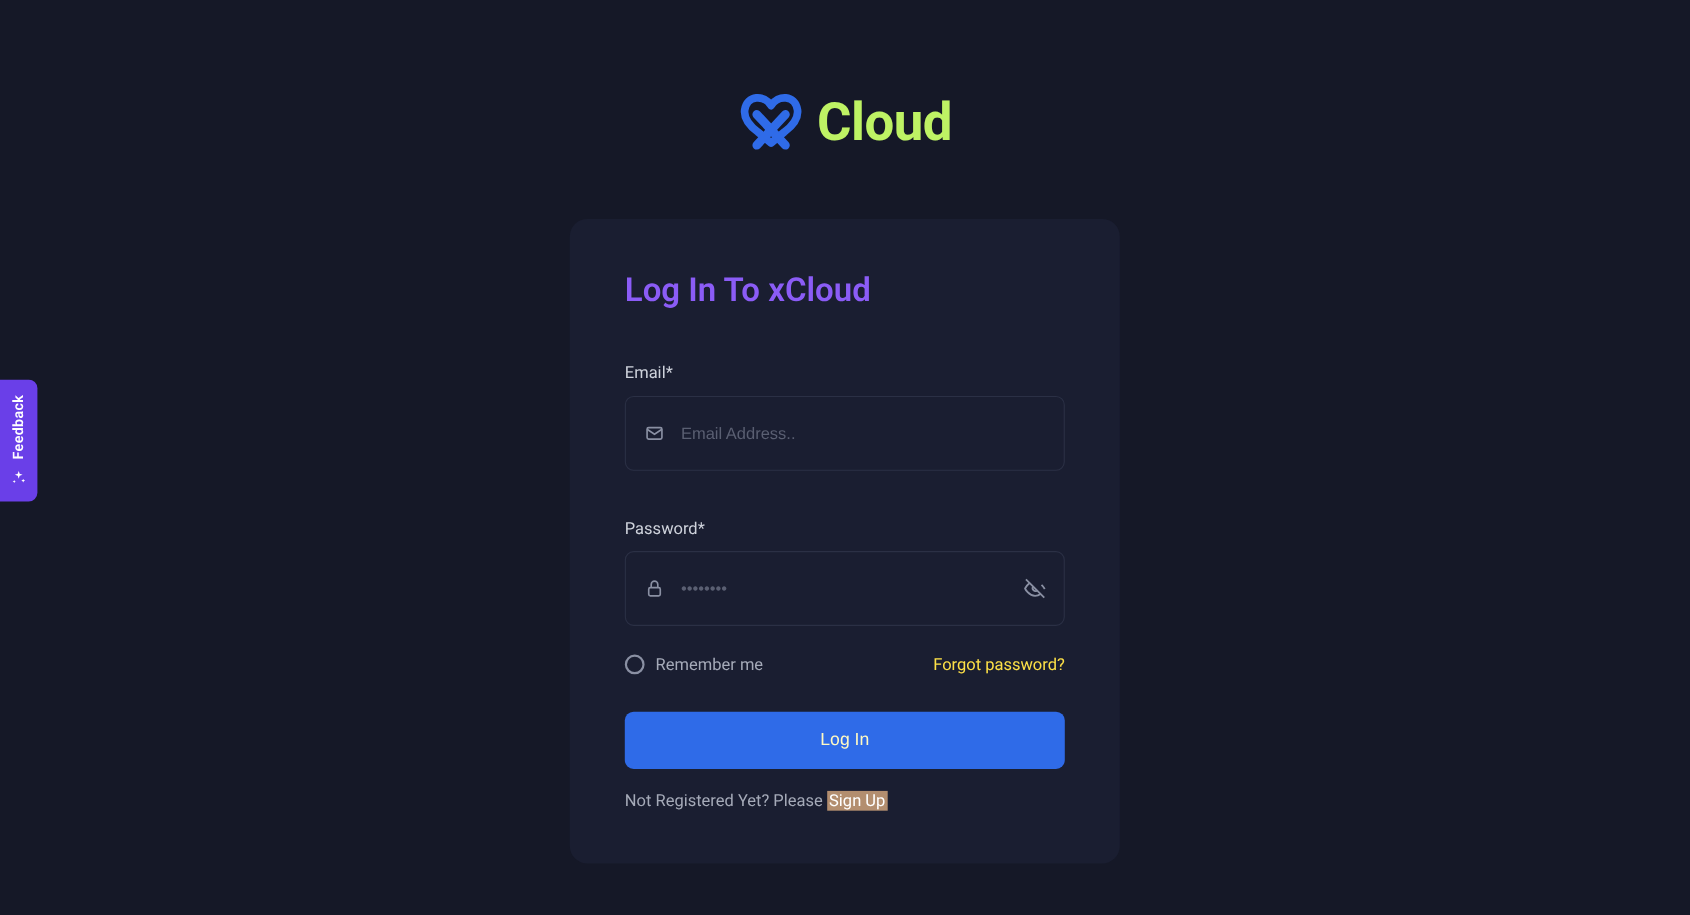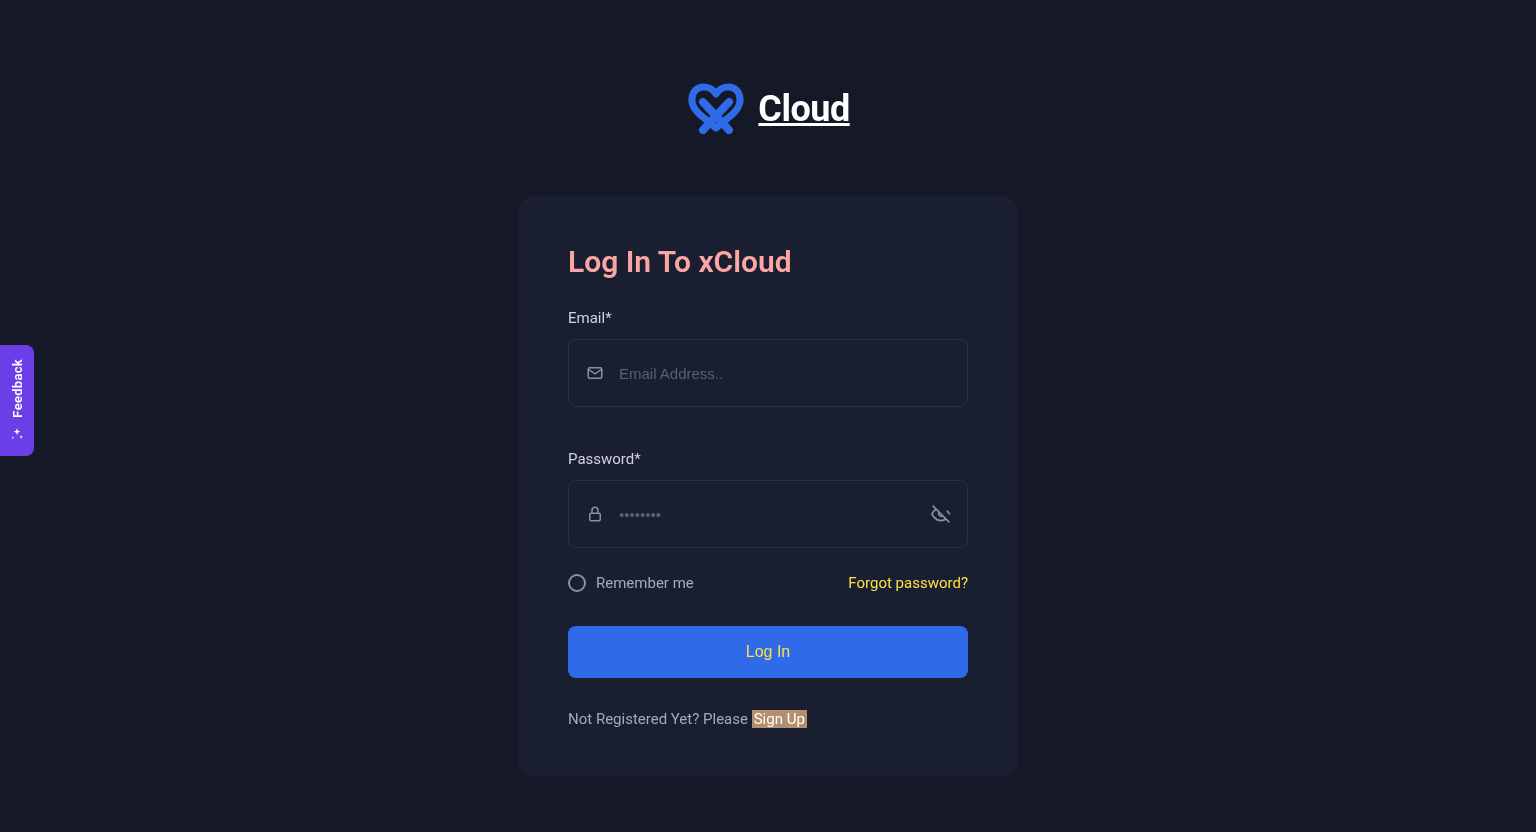--- a/index.html
+++ b/index.html
@@ -20,37 +20,36 @@
     padding-top: 82px;
   }
   .logo {
     display: flex;
     align-items: center;
     gap: 12px;
     margin-bottom: 60px;
   }
   .logo svg { display: block; }
   .logo-text {
-    font-size: 36px;
+    font-size: 48px;
     font-weight: 700;
-    color: #ffffff;
+    color: #bef264;
     letter-spacing: -0.5px;
-    text-decoration: underline;
   }
   .card {
     width: 500px;
     background: #1A1E31;
     border-radius: 16px;
     padding: 48px 50px 48px 50px;
   }
   .card-title {
     font-size: 30px;
     font-weight: 600;
-    color: #fca5a5;
-    margin-bottom: 30px;
+    color: #8b5cf6;
+    margin-bottom: 48px;
   }
   .field { margin-bottom: 43px; }
   .field-label {
     display: block;
     font-size: 15px;
     color: #cfd3dc;
     margin-bottom: 12px;
     font-weight: 400;
   }
   .input-wrap {
@@ -121,29 +120,29 @@
   .forgot {
     font-size: 15px;
     color: #fde047;
     text-decoration: none;
     cursor: pointer;
   }
   .login-btn {
     width: 100%;
     height: 52px;
     background: #2F6BE8;
-    color: #fde047;
+    color: #fef9c3;
     border: none;
     border-radius: 8px;
     font-size: 16px;
     font-weight: 500;
     cursor: pointer;
   }
   .footer-text {
-    margin-top: 32px;
+    margin-top: 20px;
     font-size: 15px;
     color: #a5aab8;
   }
   .signup-link {
     background: #b38e6f;
     color: #ffffff;
     padding: 0 2px;
     text-decoration: none;
     cursor: pointer;
   }

